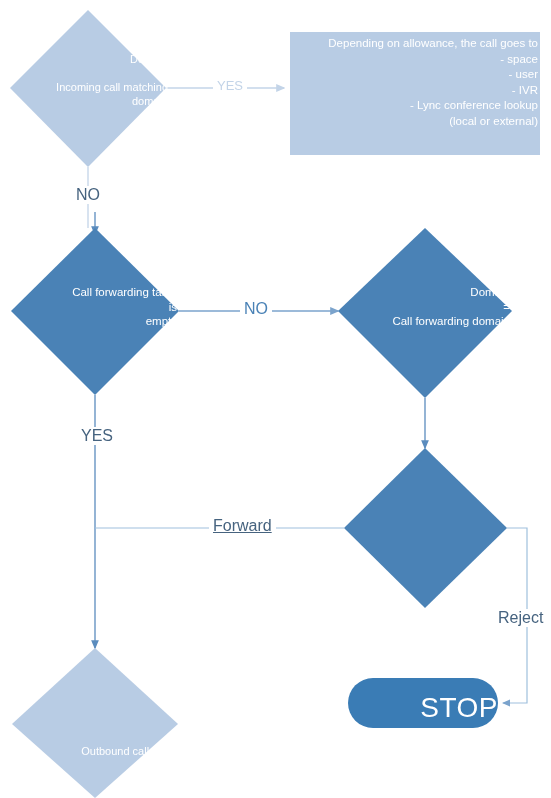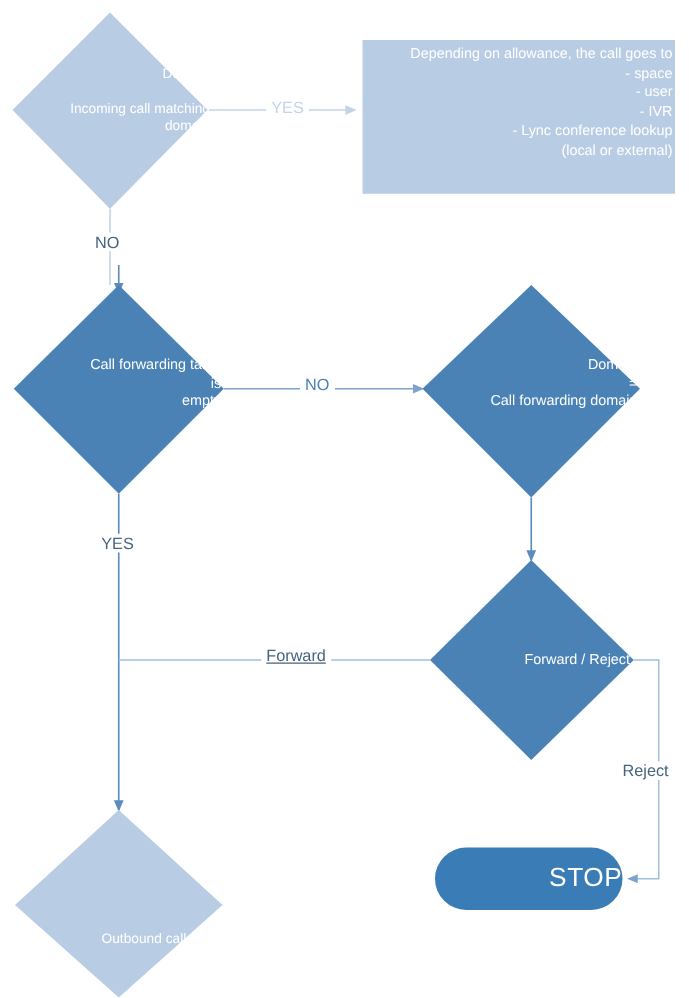--- a/index.html
+++ b/index.html
@@ -40,27 +40,27 @@
   .diamond-dark-label {
     font-size: 11.5px;
     color: #ffffff;
   }
   .box-label {
     font-size: 11.5px;
     color: #ffffff;
     line-height: 1.35;
   }
   .stop-label {
-    font-size: 21px;
+    font-size: 28px;
     color: #ffffff;
     letter-spacing: 0.5px;
   }
   .edge-label {
     position: absolute;
-    font-size: 13px;
+    font-size: 16px;
     background: #ffffff;
     padding: 0 4px;
     white-space: nowrap;
   }
   .edge-label-pale {
     color: #c3d4e8;
     font-size: 13px;
   }
   .edge-label-mid {
     color: #4a82b6;
@@ -144,21 +144,20 @@
 (local or external)</div>
 
   <div class="node-label diamond-dark-label" style="left:13px; top:285px; width:164px;">Call forwarding table
 is
 empty</div>
 
   <div class="node-label diamond-dark-label" style="left:340px; top:285px; width:170px;">Domain
 =
 Call forwarding domain</div>
 
-  <div class="node-label diamond-dark-label" style="left:346px; top:521px; width:158px;">Forward / Reject</div>
 
   <div class="node-label stop-label" style="left:348px; top:690px; width:150px;">STOP</div>
 
   <div class="node-label diamond-light-label" style="left:14px; top:698px; width:162px;margin-top:46px;">Outbound call table
 is
 empty</div>
 
   <div class="edge-label edge-label-pale" style="left:213px; top:78px;">YES</div>
 
   <div class="edge-label edge-label-dark" style="left:72px; top:186px;">NO</div>

